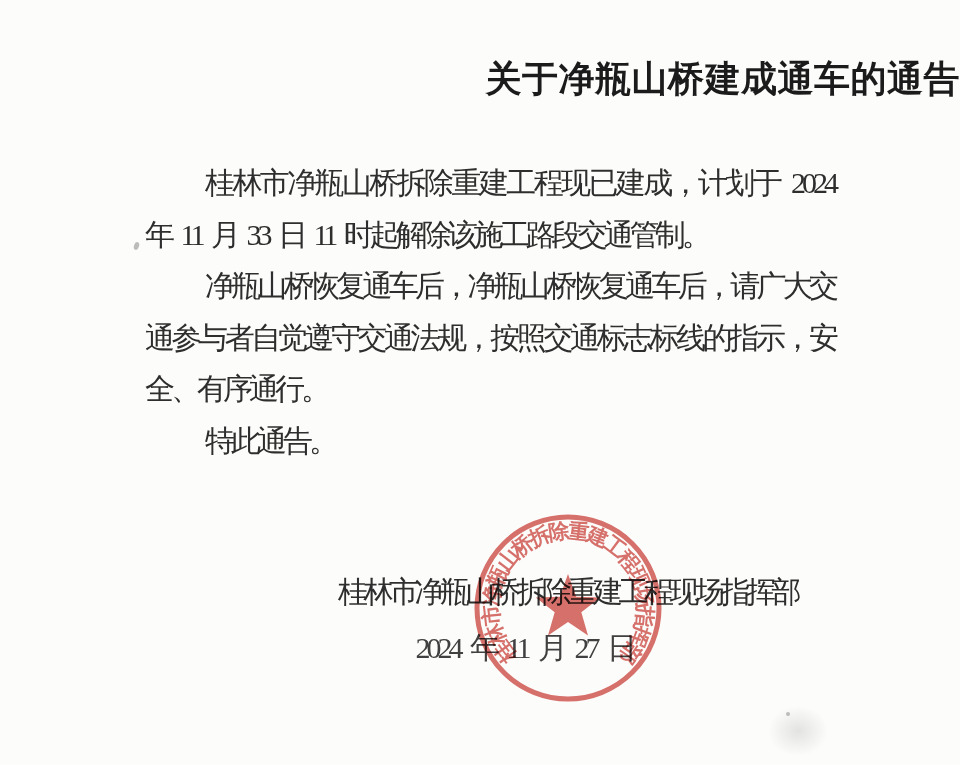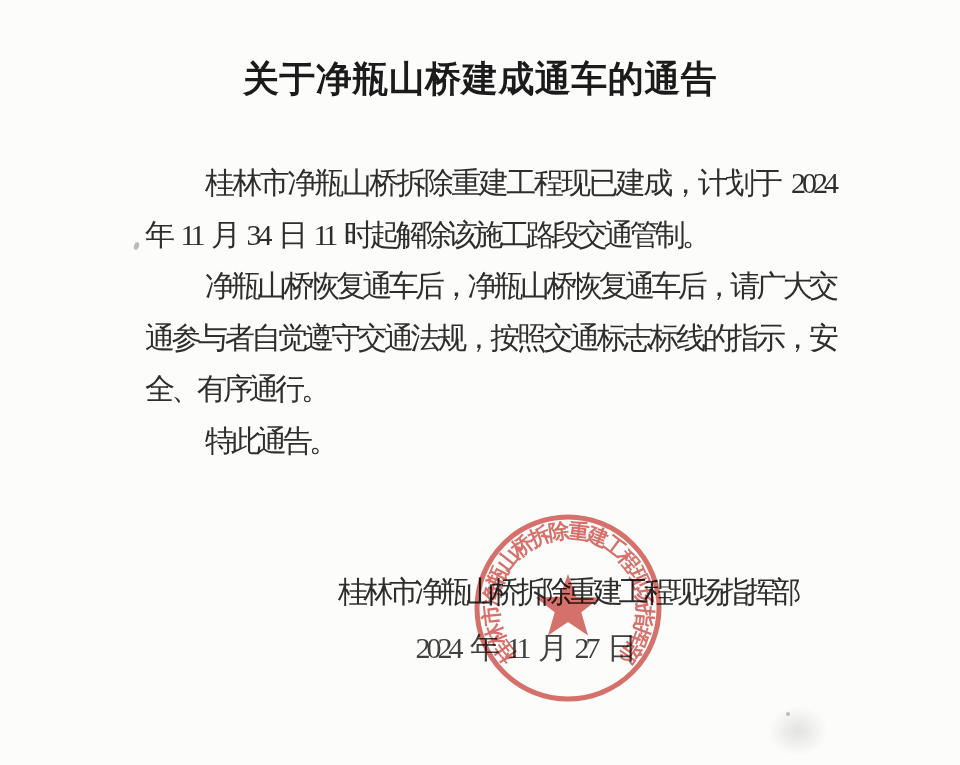--- a/index.html
+++ b/index.html
@@ -5,21 +5,21 @@
   html,body{margin:0;padding:0;}
   .page{
     position:relative;
     width:960px;height:765px;
     background:#fcfcfa;
     overflow:hidden;
     font-family:"Liberation Serif","DejaVu Serif",serif;
   }
   .title{
     position:absolute;top:55px;left:0;width:960px;
-    margin:0;text-align:center;
+    margin:0;text-align:right;
     font-size:36px;font-weight:700;color:#1b1b1b;
     letter-spacing:0.5px;
   }
   .bodyblock{
     position:absolute;left:145px;top:157px;width:690px;
     font-size:30px;line-height:51.5px;color:#2e2e2e;
     text-align:justify;
     letter-spacing:-4px;word-spacing:6px;
   }
   .bodyblock p{margin:0;text-indent:2em;}
@@ -57,21 +57,21 @@
   }
 </style>
 </head>
 <body>
 
 <div class="page">
 
   <h1 class="title">关于净瓶山桥建成通车的通告</h1>
 
   <div class="bodyblock">
-    <p>桂林市净瓶山桥拆除重建工程现已建成，计划于 2024 年 11 月 34 日 11 时起解除该施工路段交通管制。</p>
+    <p>桂林市净瓶山桥拆除重建工程现已建成，计划于 2024 年 11 月 33 日 11 时起解除该施工路段交通管制。</p>
     <p>净瓶山桥恢复通车后，净瓶山桥恢复通车后，请广大交通参与者自觉遵守交通法规，按照交通标志标线的指示，安全、有序通行。</p>
     <p>特此通告。</p>
   </div>
 
   <div class="sig">桂林市净瓶山桥拆除重建工程现场指挥部</div>
 
   <div class="dateline">2024 年 11 月 27 日</div>
 
   <svg class="seal" viewBox="0 0 200 200">
     <defs>

